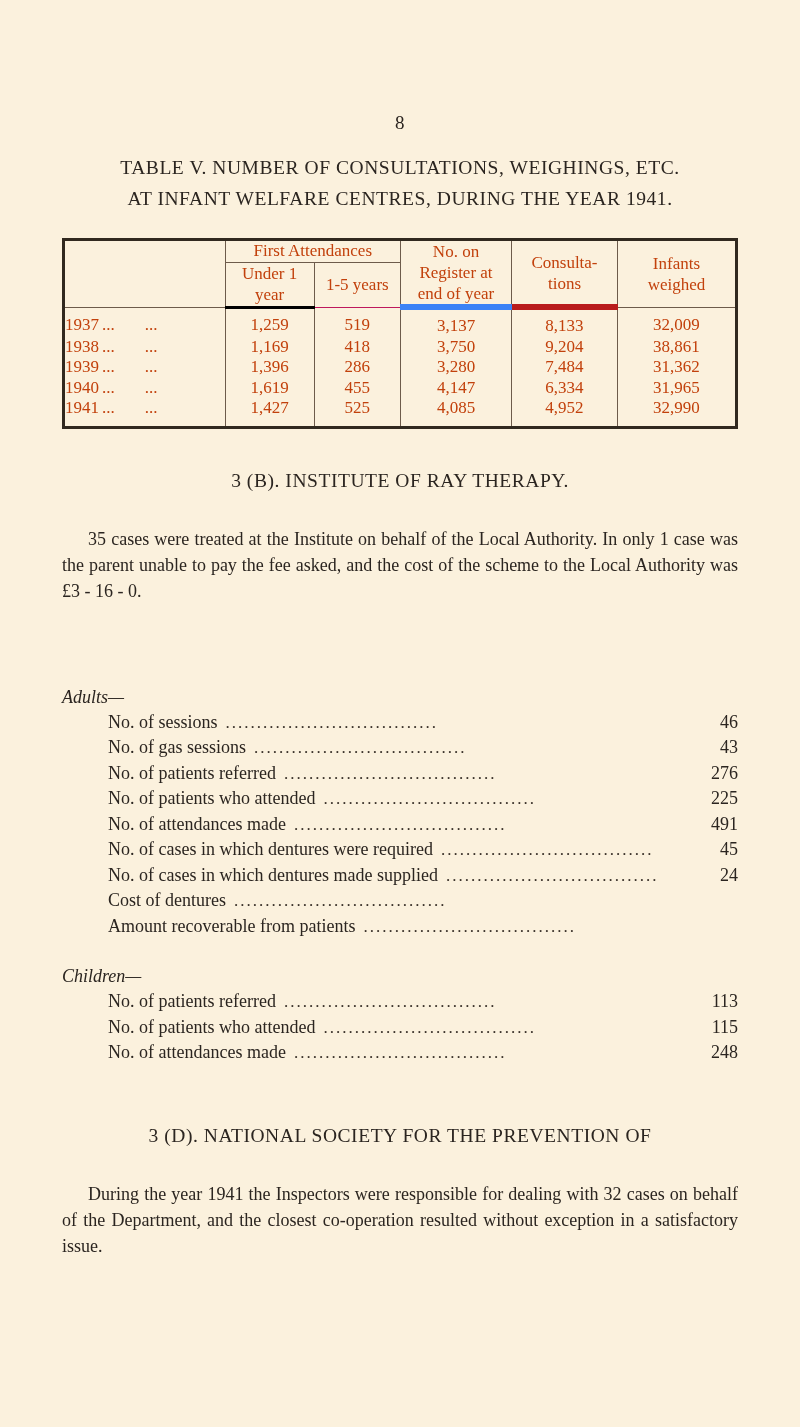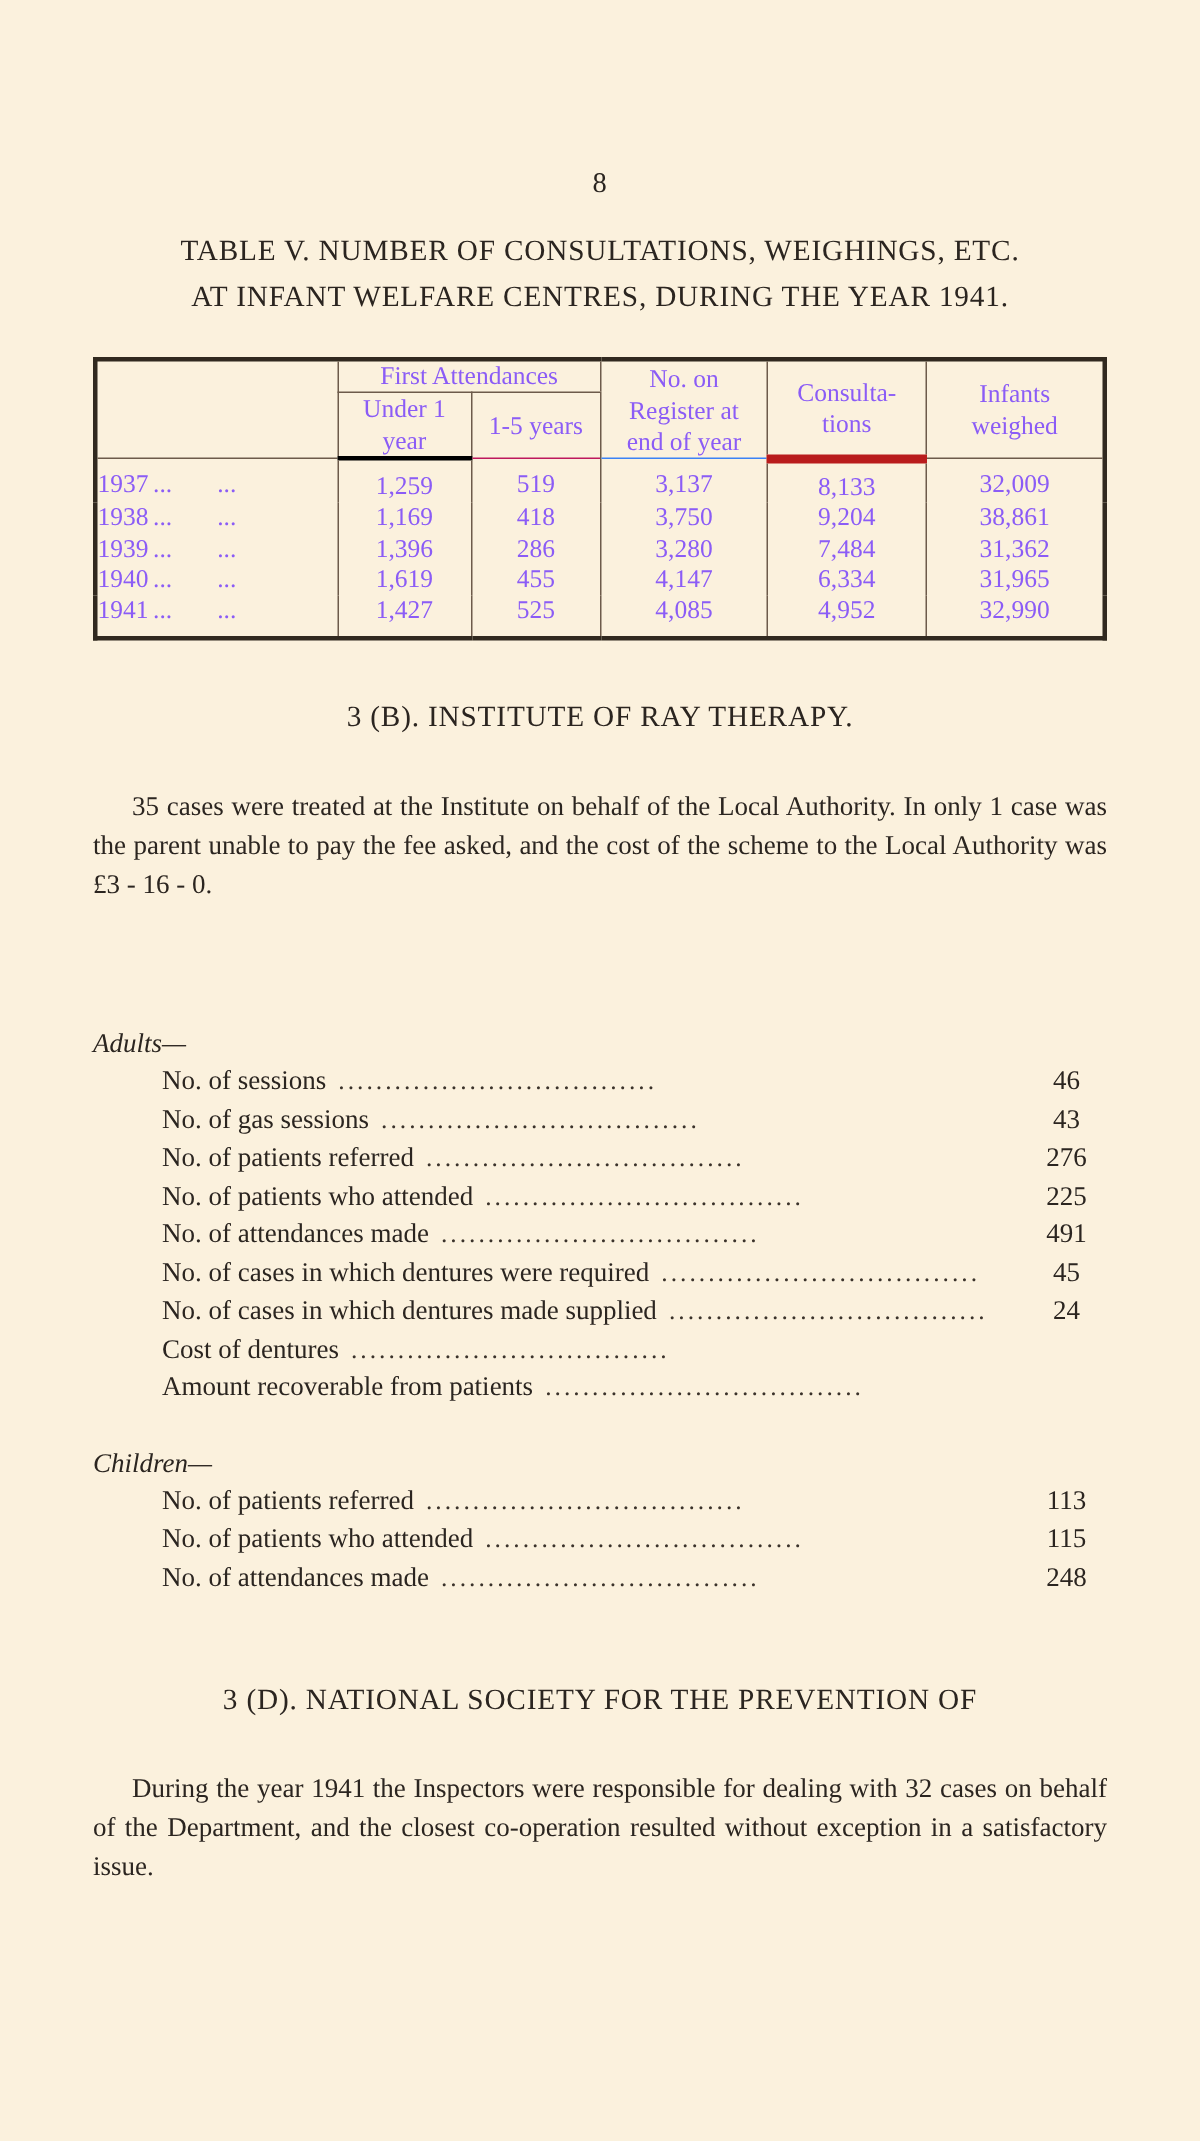--- a/index.html
+++ b/index.html
@@ -52,21 +52,21 @@
     margin: 0;
   }
   .section-title .ln { display: block; }
 
   
   .table-wrap { margin-top: 24px; }
   table.stat {
     border-collapse: collapse;
     width: 100%;
     font-size: 17px;
-    color: #8b5cf6;
+    color: #c2410c;
   }
   table.stat td, table.stat th {
     font-weight: normal;
     padding: 0;
     vertical-align: middle;
   }
   
   .frame-top     { border-top: 3px solid #31291f; }
   .frame-bottom  { border-bottom: 3px solid #31291f; }
   .frame-left    { border-left: 3px solid #31291f; }
@@ -133,21 +133,21 @@
     flex: 1 1 auto;
     overflow: hidden;
     white-space: nowrap;
     letter-spacing: 2px;
     padding: 0 8px;
     color: #3a322a;
     font-size: 17px;
   }
   ul.dotlist li .val {
     flex: 0 0 54px;
-    text-align: center;
+    text-align: right;
     font-size: 18px;
   }
 
   .sp-1 { height: 36px; }
   .sp-2 { height: 30px; }
   .sp-3 { height: 24px; }
   .sp-4 { height: 18px; }
   .sp-5 { height: 14px; }
 </style>
 </head>
@@ -187,21 +187,21 @@
           <td class="hcell rule-v" style="width:94px;">1-5 years</td>
         </tr>
       </thead>
       <tbody>
         <tr>
           <td class="year frame-left rule-h-top" style="border-top:1px solid #6d5b4b;">
             <span class="yr">1937</span><span class="dots1">...</span><span class="dots2">...</span>
           </td>
           <td class="num rule-v" style="border-top:3px solid #000000;">1,259</td>
           <td class="num rule-v" style="border-top:1px solid #be185d;">519</td>
-          <td class="num rule-v" style="border-top:1px solid #3b82f6;">3,137</td>
+          <td class="num rule-v" style="border-top:6px solid #3b82f6;">3,137</td>
           <td class="num rule-v" style="border-top:6px solid #b91c1c;">8,133</td>
           <td class="num rule-v frame-right" style="border-top:1px solid #6d5b4b;">32,009</td>
         </tr>
         <tr>
           <td class="year frame-left">
             <span class="yr">1938</span><span class="dots1">...</span><span class="dots2">...</span>
           </td>
           <td class="num rule-v">1,169</td>
           <td class="num rule-v">418</td>
           <td class="num rule-v">3,750</td>

